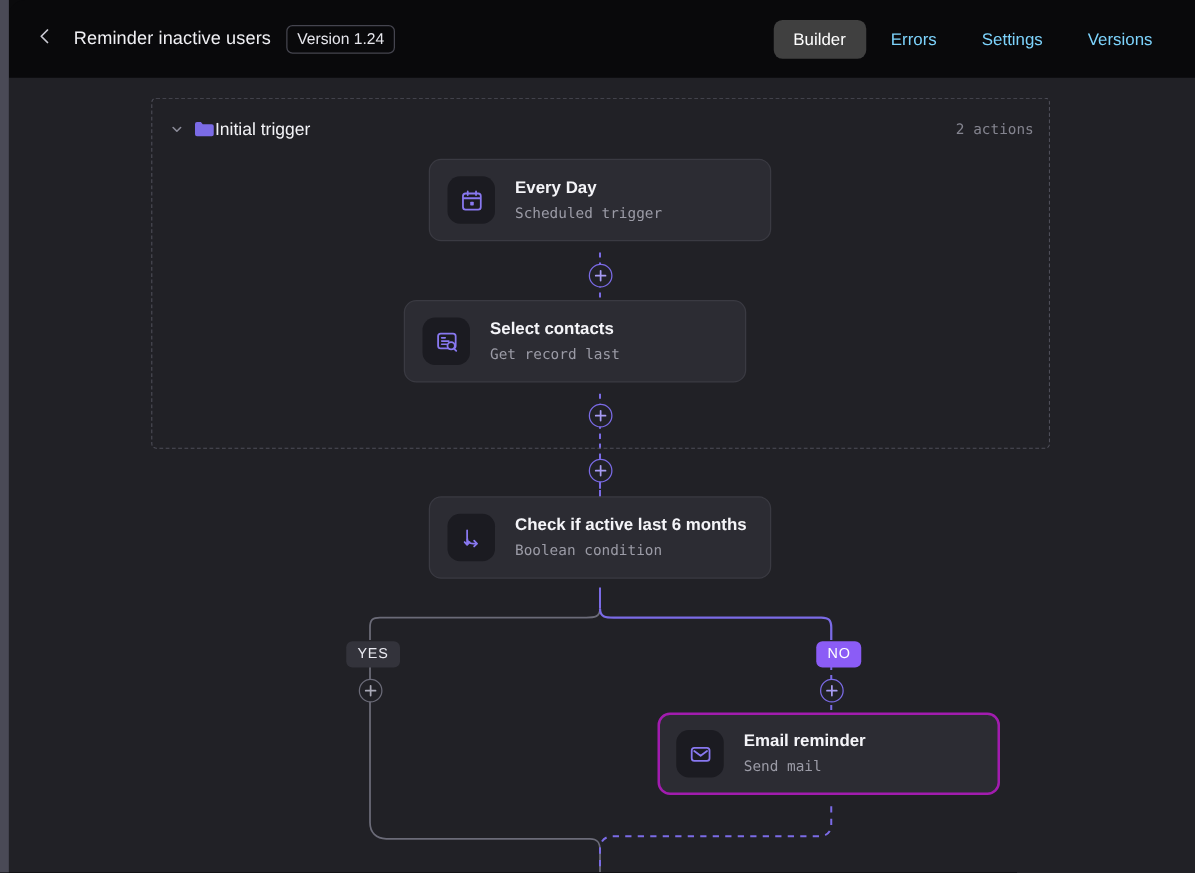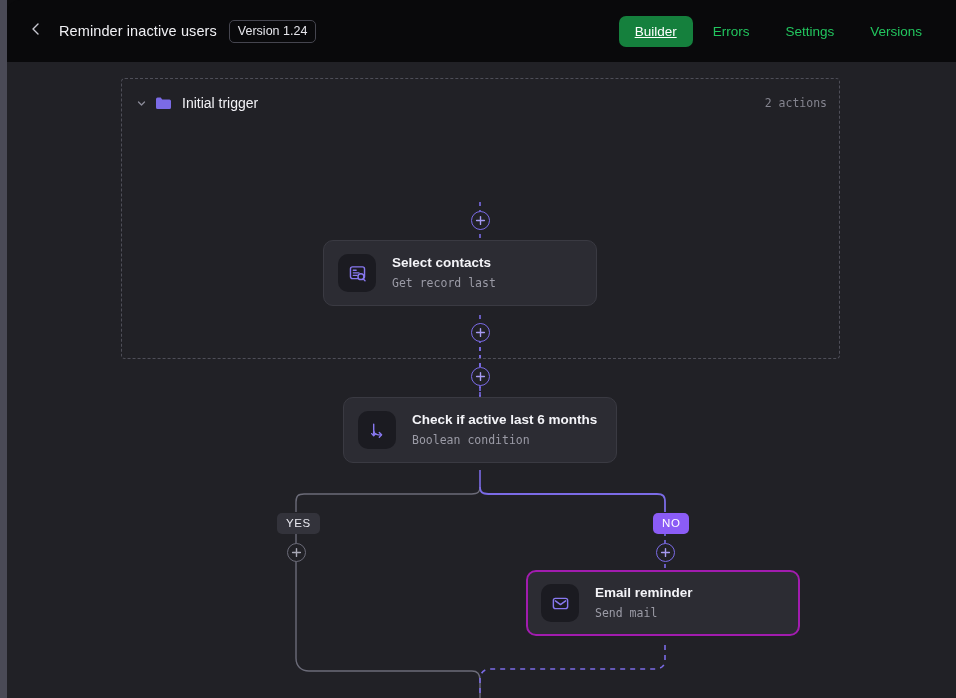--- a/index.html
+++ b/index.html
@@ -69,31 +69,30 @@
     cursor: pointer;
   }
   .nav {
     margin-left: auto;
     display: flex;
     align-items: center;
     gap: 4px;
   }
   .nav-item {
     font-size: 13.5px;
-    color: #22c55e;
+    color: #7dd3fc;
     padding: 8px 16px;
     border-radius: 7px;
     cursor: pointer;
     white-space: nowrap;
     background: transparent;
   }
   .nav-item.active {
-    background: #15803d;
+    background: #404040;
     color: #ffffff;
-    text-decoration: underline;
   }
 
   
   .canvas {
     position: absolute;
     left: 7px; top: 62px;
     width: 949px; height: 636px;
     background: #212126;
     overflow: hidden;
   }
@@ -126,21 +125,20 @@
     cursor: pointer;
     flex: none;
   }
   .folder-icon {
     margin-left: 8px;
     flex: none;
     display: flex;
     cursor: pointer;
   }
   .group-name {
-    margin-left: 10px;
     font-size: 14px;
     color: #f2f2f6;
     font-weight: 400;
     white-space: nowrap;
   }
   .group-count {
     margin-left: auto;
     font-family: "DejaVu Sans Mono", monospace;
     font-size: 11.5px;
     color: #84848f;
@@ -299,20 +297,34 @@
       <div class="folder-icon">
         <svg width="17" height="14" viewBox="0 0 17 14" fill="none">
           <path d="M1 3.2a1.6 1.6 0 011.6-1.6h3.1l1.5 1.8h7.2A1.6 1.6 0 0116 5v6.4
                    a1.6 1.6 0 01-1.6 1.6H2.6A1.6 1.6 0 011 11.4V3.2z" fill="#7b6be6"></path>
         </svg>
       </div>
       <div class="group-name">Initial trigger</div>
       <div class="group-count">2 actions</div>
     </div>
 
+    <div class="node" style="left:336px; top:65px;">
+      <div class="node-icon">
+        <svg width="19" height="19" viewBox="0 0 20 20" fill="none">
+          <rect x="2.5" y="4" width="15" height="13.5" rx="2.2" stroke="#8878f0" stroke-width="1.5"></rect>
+          <path d="M2.5 8h15" stroke="#8878f0" stroke-width="1.5"></path>
+          <path d="M6.5 2.3v3M13.5 2.3v3" stroke="#8878f0" stroke-width="1.5" stroke-linecap="round"></path>
+          <rect x="8.6" y="11" width="3" height="3" rx=".6" fill="#8878f0"></rect>
+        </svg>
+      </div>
+      <div class="node-text">
+        <div class="node-title">Every Day</div>
+        <div class="node-sub">Scheduled trigger</div>
+      </div>
+    </div>
 
     <div class="add-btn" style="left:464px; top:149px;">
       <svg width="11" height="11" viewBox="0 0 11 11" fill="none">
         <path d="M5.5 1.6v7.8M1.6 5.5h7.8" stroke="currentColor" stroke-width="1.4" stroke-linecap="round"></path>
       </svg>
     </div>
 
     <div class="node" style="left:316px; top:178px;">
       <div class="node-icon">
         <svg width="19" height="19" viewBox="0 0 20 20" fill="none">

